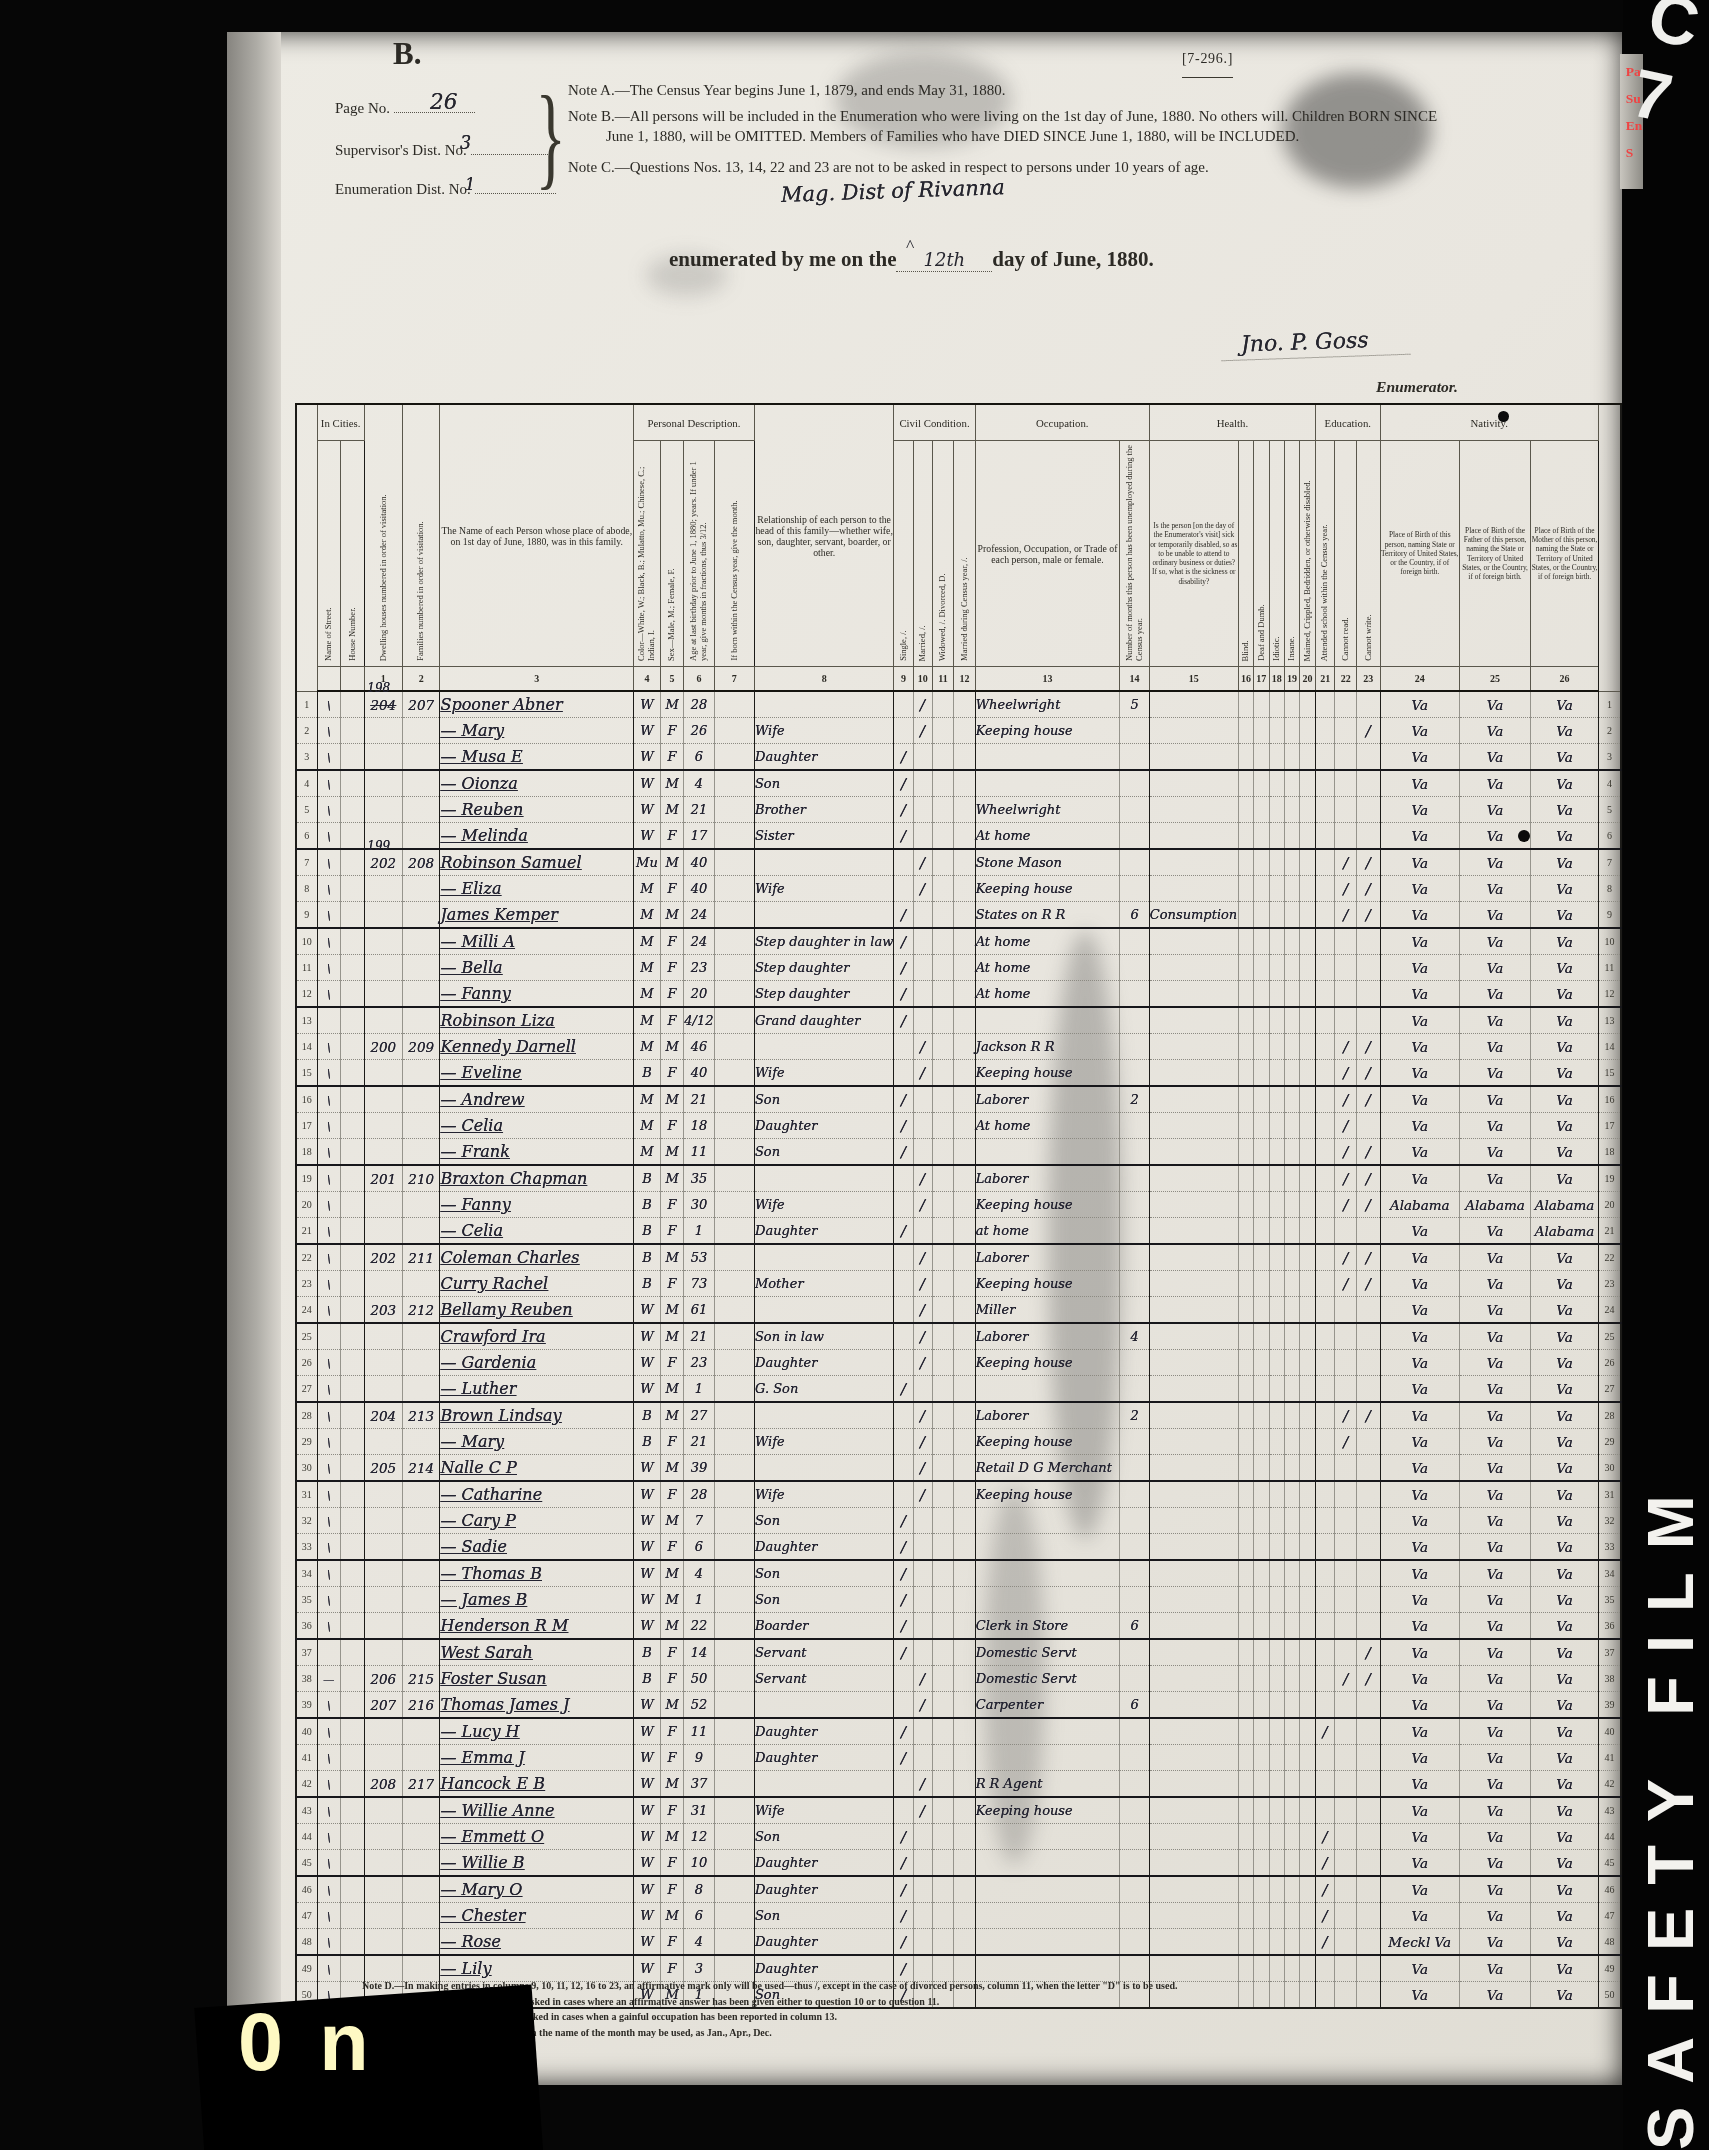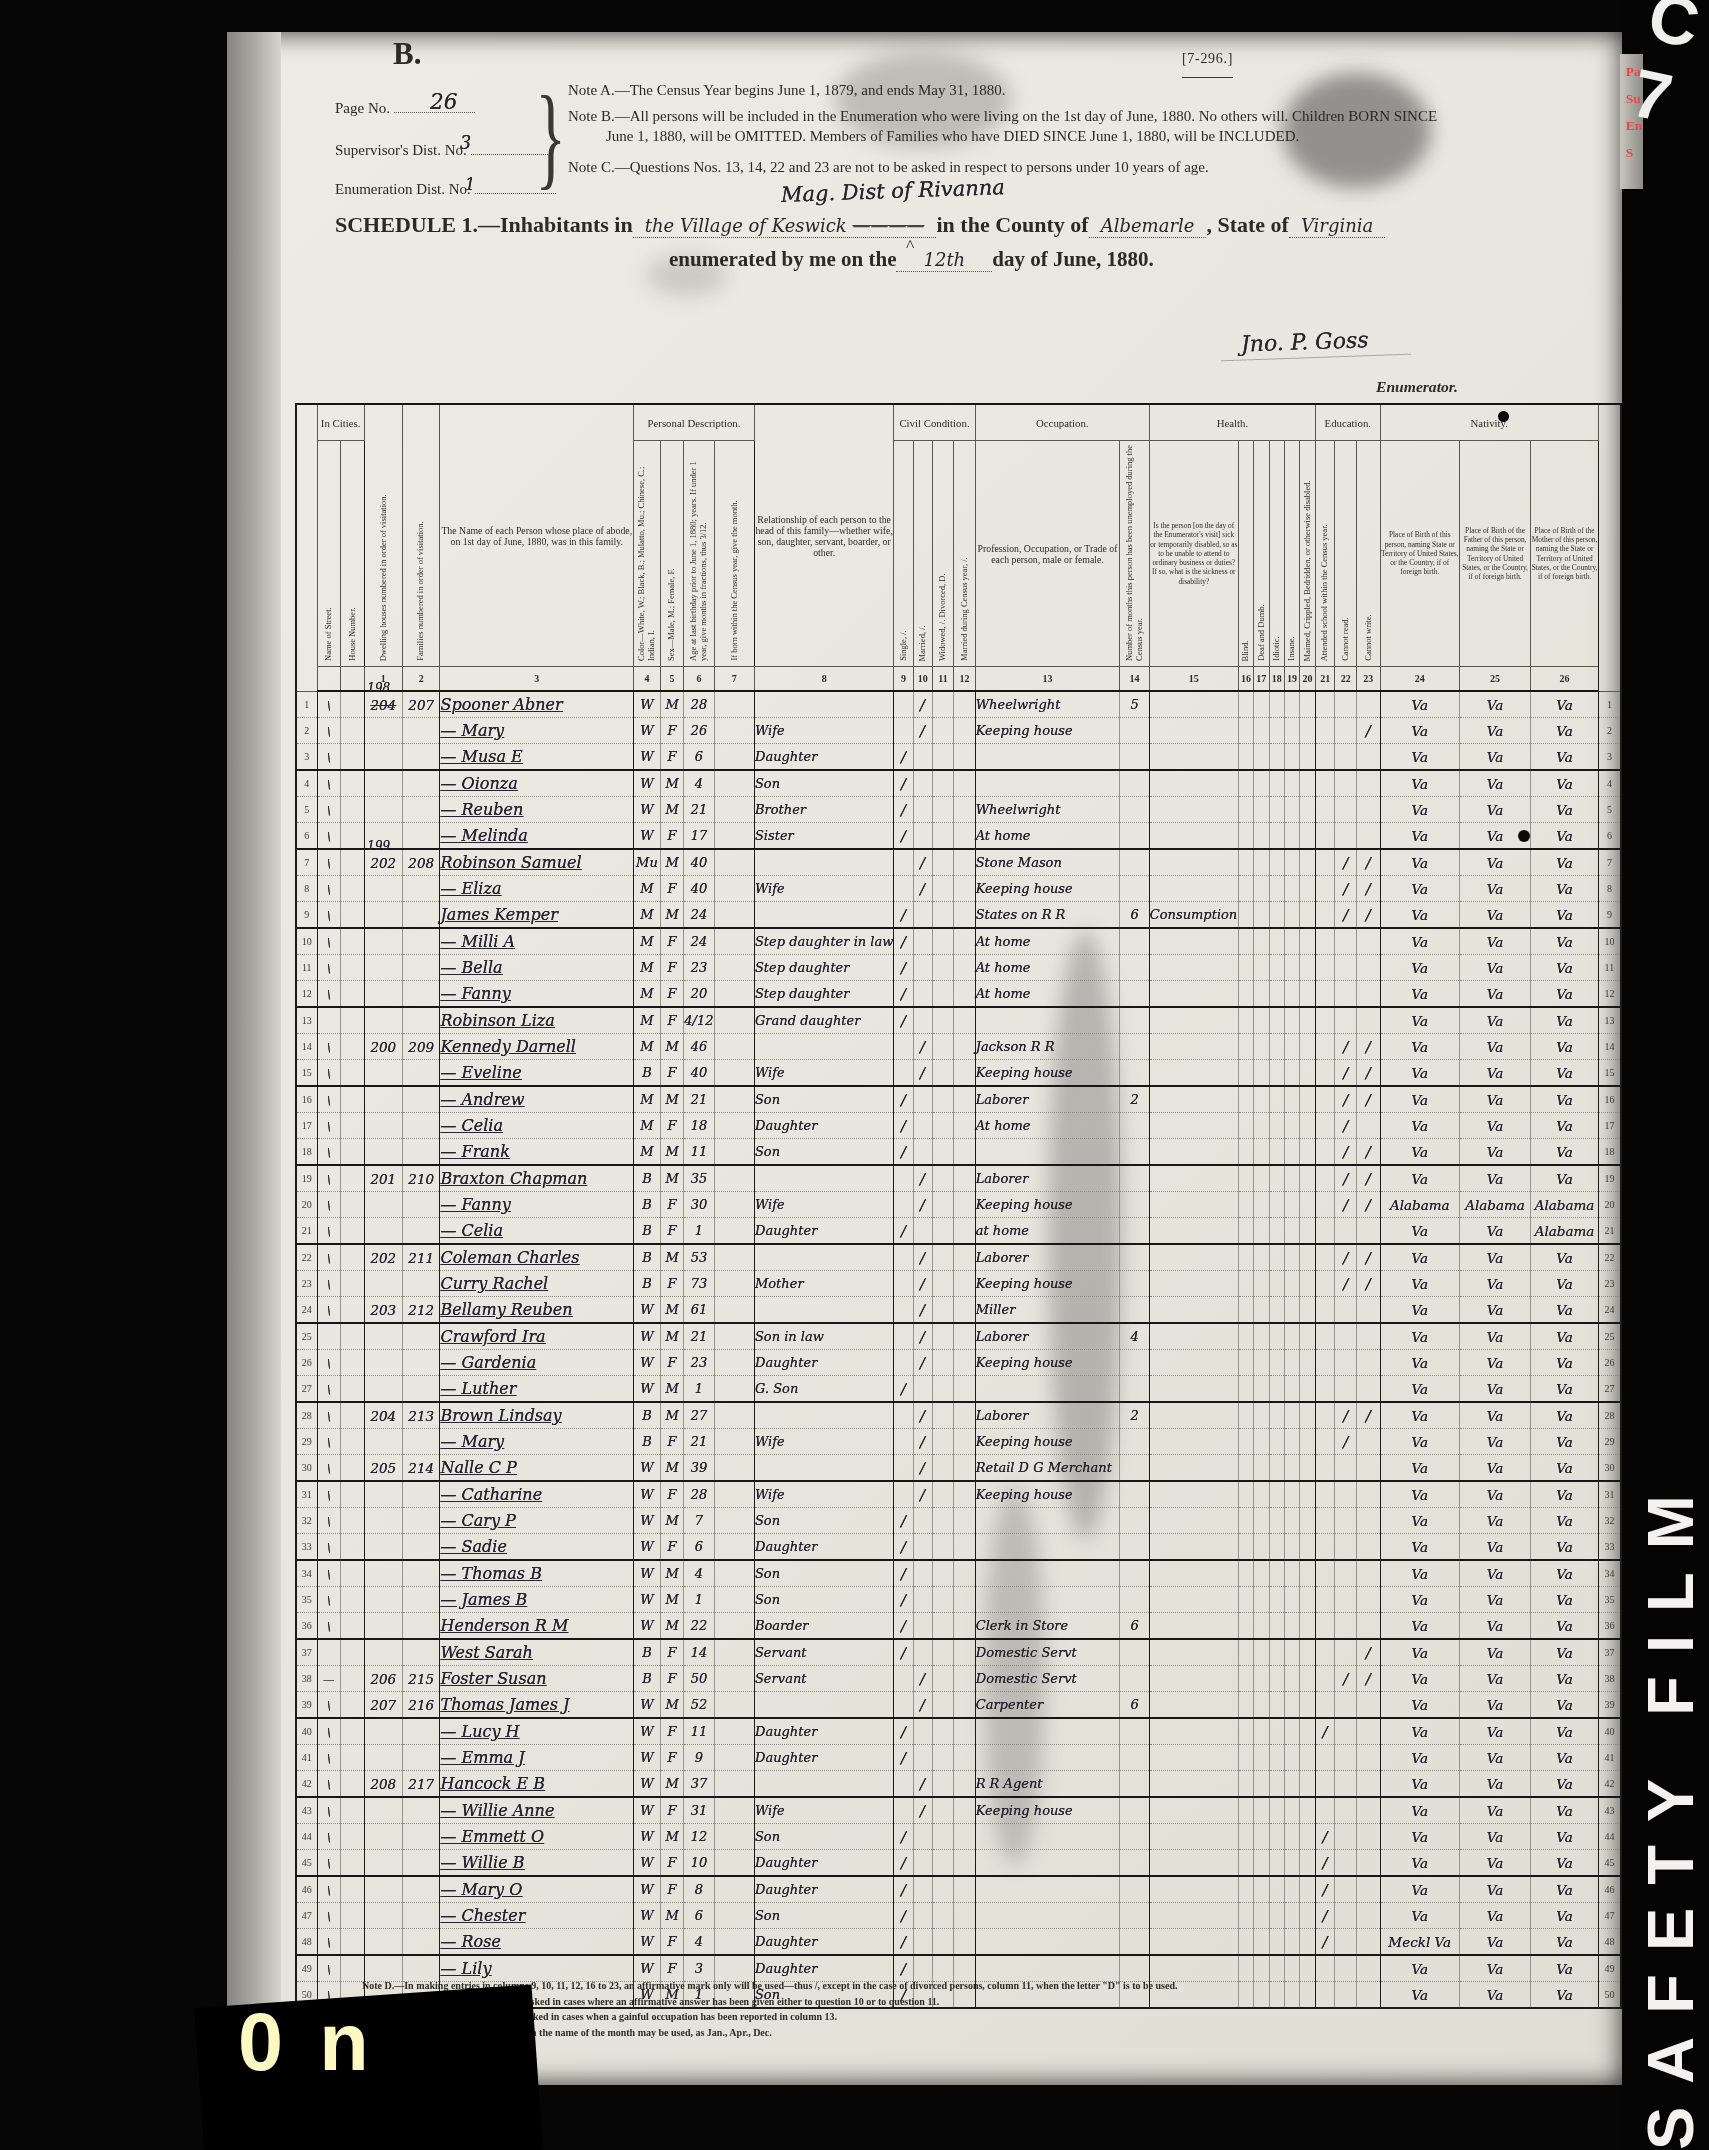--- a/index.html
+++ b/index.html
@@ -114,23 +114,20 @@
     <div class="hw-h" id="v-enumno">1</div>
     <div class="pt" id="brace">}</div>
     <div class="pt note" id="note-a">Note A.—The Census Year begins June 1, 1879, and ends May 31, 1880.</div>
     <div class="pt note" id="note-b1">Note B.—All persons will be included in the Enumeration who were living on the 1st day of June, 1880.  No others will.  Children BORN SINCE</div>
     <div class="pt note" id="note-b2">June 1, 1880, will be OMITTED.  Members of Families who have DIED SINCE June 1, 1880, will be INCLUDED.</div>
     <div class="pt note" id="note-c">Note C.—Questions Nos. 13, 14, 22 and 23 are not to be asked in respect to persons under 10 years of age.</div>
 
     <div class="hw-h" id="v-insert">Mag. Dist of Rivanna</div>
     <div class="pt" id="caret">^</div>
 
-    <div class="pt" id="sched-line">
-      <span>SCHEDULE 1.—Inhabitants in</span><span class="hwin"><span>the Village of Keswick</span> <span class="struck">————</span></span><span>in the County of</span><span class="hwin">Albemarle</span><span>, State of</span><span class="hwin">Virginia</span>
-    </div>
     <div class="pt" id="enum-line">
       <span>enumerated by me on the</span><span class="hwin">12th</span><span>day of June, 1880.</span>
     </div>
     <div class="hw-h" id="signature">Jno. P. Goss</div>
     <div class="pt" id="enum-title">Enumerator.</div>
 
     <div id="table-wrap">
         <table id="census-table">
           <colgroup>
             <col style="width: 21.6px;">

